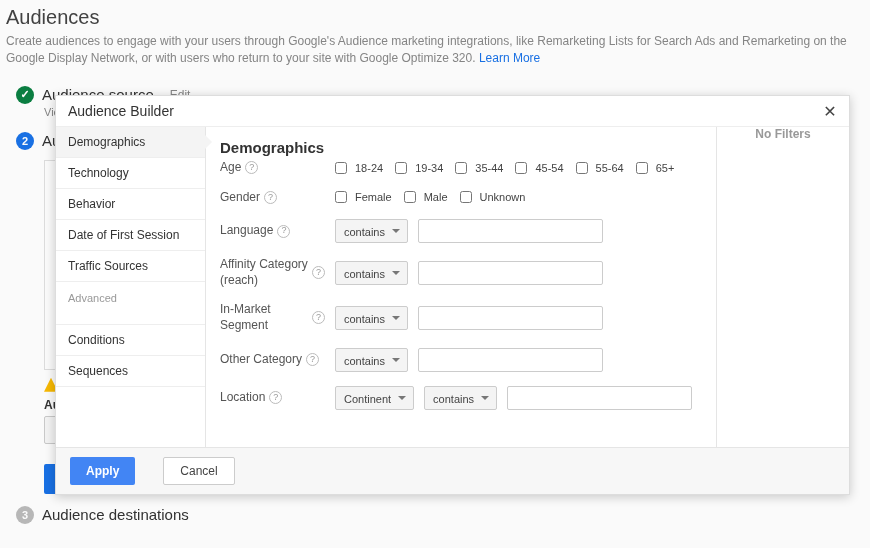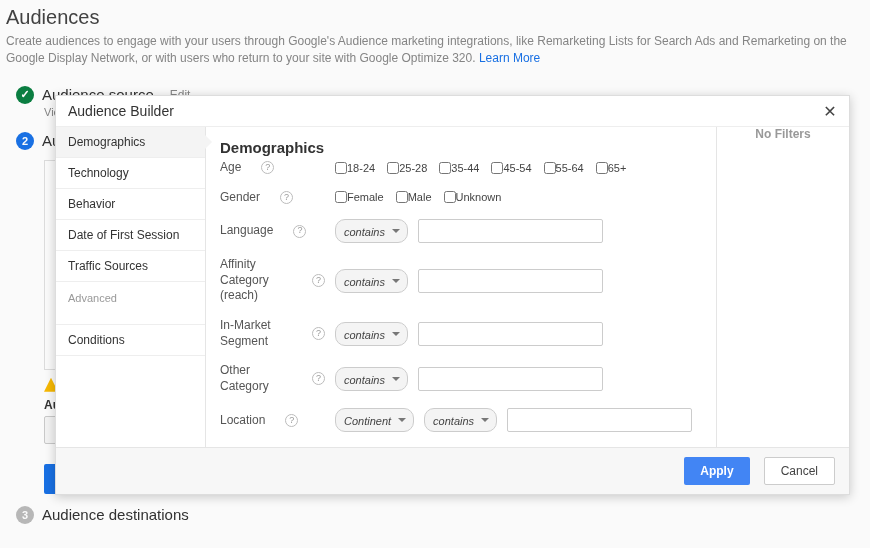--- a/index.html
+++ b/index.html
@@ -153,58 +153,57 @@
     overflow:auto;
   }
   .mpanel h2 { font-size:15px; font-weight:700; color:#333; margin-bottom:4px;}
   .mpanel .sub { font-size:12px; color:#999; margin-bottom:16px;}
   .frow {
     display:flex; align-items:center; margin-bottom:14px;
     gap:10px;
   }
   .flabel {
     width:105px; font-size:12px; color:#555;
-    display:flex; align-items:center; gap:20px;
+    display:flex; align-items:center; gap:4px;
     line-height:1.3;
   }
   .qmark {
     width:13px; height:13px; border:1px solid #bbb; border-radius:50%;
     font-size:9px; color:#999; display:flex; align-items:center; justify-content:center;
     flex-shrink:0;
   }
   .checks { display:flex; gap:12px; flex-wrap:wrap; }
-  .chk { display:flex; align-items:center; gap:0; font-size:11px; color:#444; cursor:pointer;}
+  .chk { display:flex; align-items:center; gap:8px; font-size:11px; color:#444; cursor:pointer;}
   .chk input { width:12px; height:12px; cursor:pointer;}
   .dd {
     display:inline-flex; align-items:center; position:relative;
-    background:#f4f4f4; border:1px solid #ccc; border-radius:10px;
+    background:#f4f4f4; border:1px solid #ccc; border-radius:2px;
     height:24px; padding:2px 22px 0 8px; font-size:11px; color:#444;
     cursor:pointer;
-    font-style:italic;
   }
   .dd::after {
     content:""; position:absolute; right:7px; top:50%;
     border:4px solid transparent; border-top-color:#777;
     transform:translateY(-2px);
   }
   .txt {
     height:24px; border:1px solid #ccc; border-radius:2px;
     width:185px; padding:0 6px; font-size:11px;
   }
   
   .rpanel {
     width:132px; display:flex; align-items:flex-start; justify-content:center;
     color:#999; font-size:12px; font-weight:700;
   }
   
   .modal-footer {
     border-top:1px solid #e5e5e5;
     background:#f7f7f7;
     padding:9px 14px;
-    display:flex; gap:14px;justify-content:flex-end;
+    display:flex; gap:28px;
   }
   .btn-apply {
     background:#4285f4; color:#fff; border:none; border-radius:2px;
     height:28px; padding:0 16px; font-size:12px; font-weight:700; cursor:pointer;
   }
   .btn-cancel {
     background:#fff; color:#444; border:1px solid #ccc; border-radius:2px;
     height:28px; padding:0 16px; font-size:12px; cursor:pointer;
   }
 </style>
@@ -263,38 +262,39 @@
   <div class="modal-body">
 
     <div class="mnav">
       <div class="mnav-item active">Demographics</div>
       <div class="mnav-item">Technology</div>
       <div class="mnav-item">Behavior</div>
       <div class="mnav-item">Date of First Session</div>
       <div class="mnav-item">Traffic Sources</div>
       <div class="mnav-group">Advanced</div>
       <div class="mnav-item">Conditions</div>
+      <div class="mnav-item">Sequences</div>
     </div>
 
     <div class="mpanel">
       <h2>Demographics</h2>
 
       <div class="frow">
         <div class="flabel">
           <span>Age</span>
           <span class="qmark">?</span>
         </div>
         <div class="checks">
           <label class="chk">
               <input type="checkbox" style="">
               <span>18-24</span>
             </label>
           <label class="chk">
               <input type="checkbox" style="">
-              <span>25-28</span>
+              <span>19-34</span>
             </label>
           <label class="chk">
               <input type="checkbox" style="">
               <span>35-44</span>
             </label>
           <label class="chk">
               <input type="checkbox" style="">
               <span>45-54</span>
             </label>
           <label class="chk">

